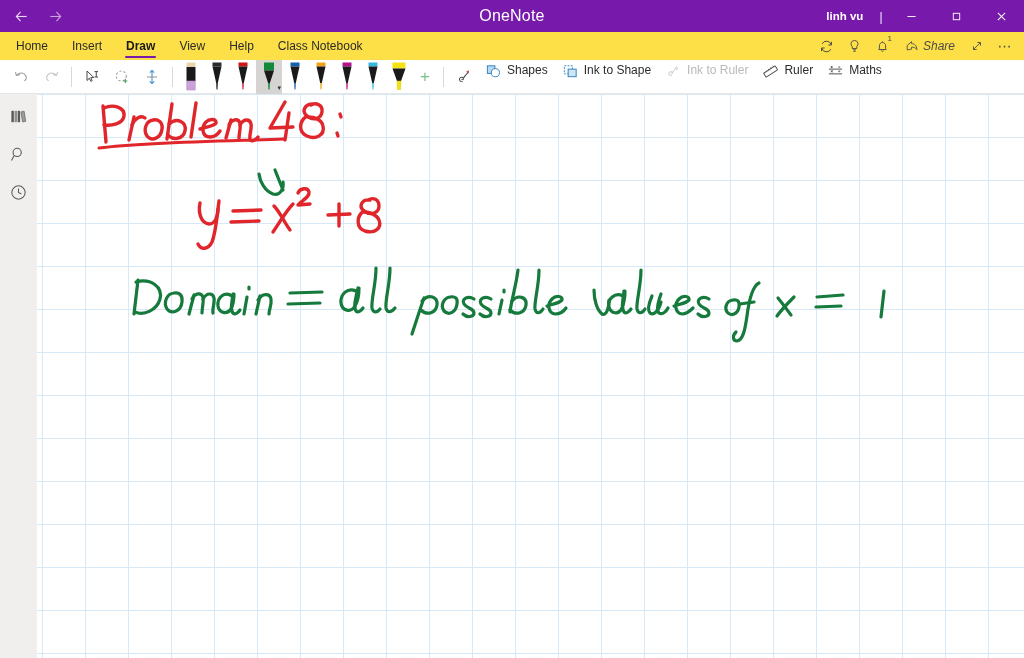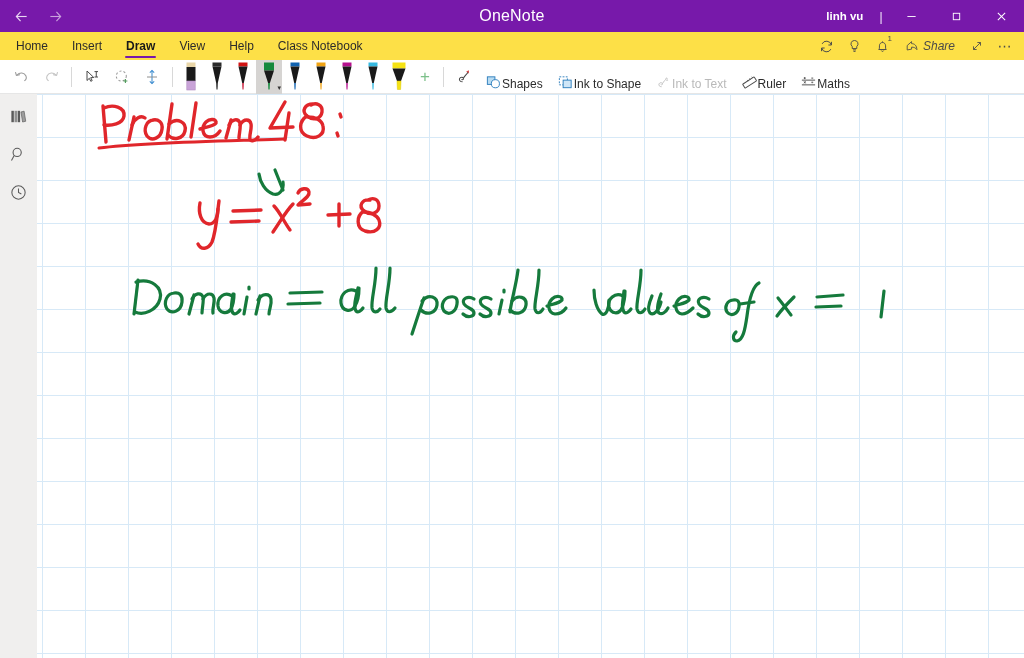--- a/index.html
+++ b/index.html
@@ -101,21 +101,21 @@
   .pen .chev {
     position: absolute; right: 1px; bottom: 3px;
     font-size: 7px; color: #333; line-height: 1;
   }
   .add-pen {
     width: 26px; height: 28px;
     display: flex; align-items: center; justify-content: center;
     color: #7cc08a; font-size: 17px; cursor: pointer; font-weight: 300;
   }
   .tool-item {
-    display: flex; align-items: flex-end; 
+    display: flex; align-items: flex-start; gap: 5px;
     height: 28px; padding: 0 8px 0 6px;
     font-size: 12px; color: #2b2b2b; cursor: pointer; white-space: nowrap;
   }
   .tool-item.disabled { color: #b9b9b9; cursor: default; }
 
   
   .workspace { display: flex; height: calc(658px - 32px - 28px - 34px); }
   .leftrail {
     width: 37px;
     background: #f0efee;
@@ -389,21 +389,21 @@
     </svg>
     <span>Ink to Shape</span>
   </div>
 
   <div class="tool-item disabled">
     <svg width="17" height="17" viewBox="0 0 18 18" aria-hidden="true">
       <path d="M7 13.5 C4.6 13.5 3.7 11.8 4.3 10.4 C5 8.8 7.5 8.9 7.9 10.2 C8.3 11.4 6.6 12 6.2 11" fill="none" stroke="#c2c2c2" stroke-width="1.05"></path>
       <path d="M7.9 10.2 C9 7.8 11.4 6.4 12.2 3.8" fill="none" stroke="#c2c2c2" stroke-width="1.05"></path>
       <text x="11.5" y="7.5" font-size="6" fill="#c2c2c2" font-family="Liberation Serif, serif">a</text>
     </svg>
-    <span>Ink to Text</span>
+    <span>Ink to Ruler</span>
   </div>
 
   <div class="tool-item">
     <svg width="17" height="17" viewBox="0 0 18 18" aria-hidden="true">
       <rect x="1.8" y="6.6" width="14.5" height="5" rx=".6" fill="none" stroke="#4a4a4a" stroke-width="1" transform="rotate(-33 9 9)"></rect>
       <path d="M6.6 6.3 L7.6 7.6 M9 4.6 L10 5.9 M11.4 2.9 L12.4 4.2" stroke="#4a4a4a" stroke-width=".8"></path>
     </svg>
     <span>Ruler</span>
   </div>
 

